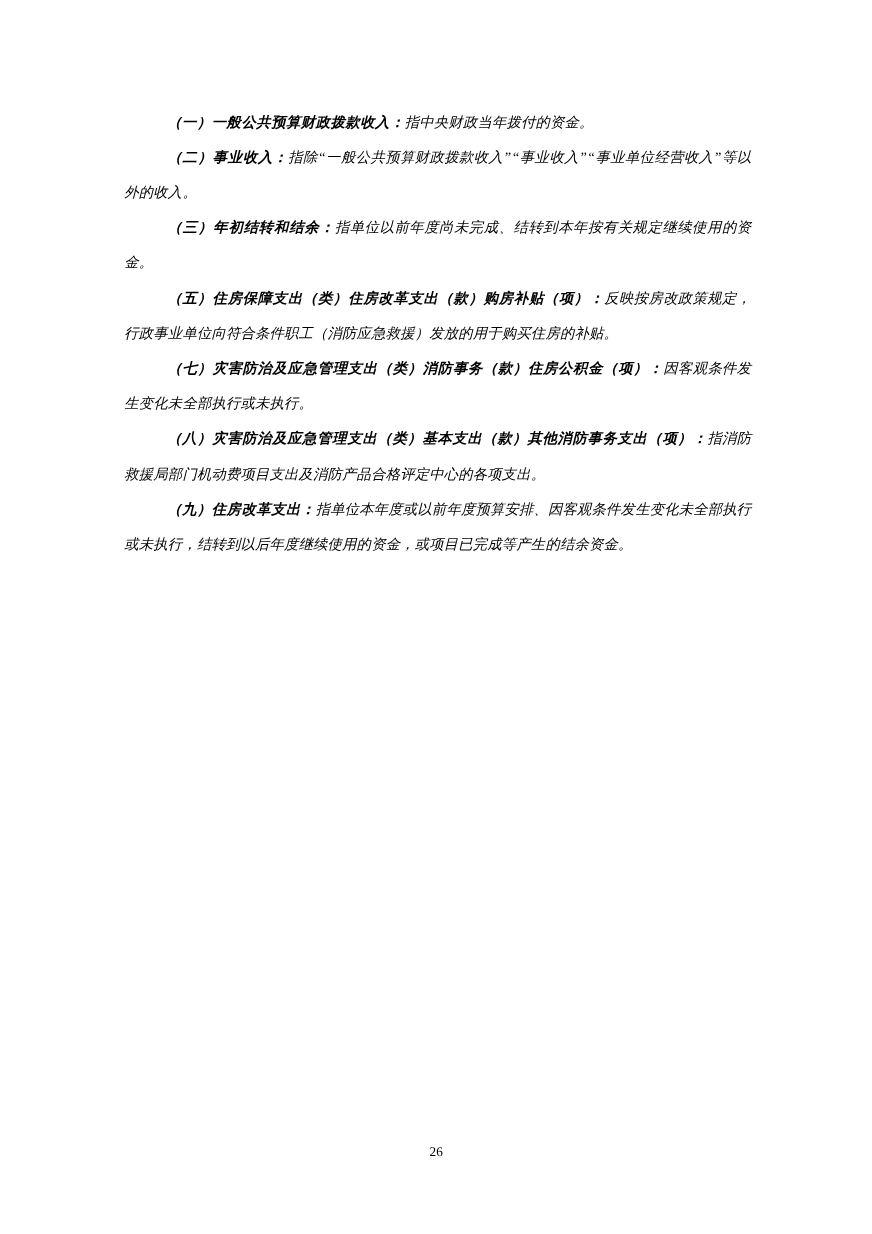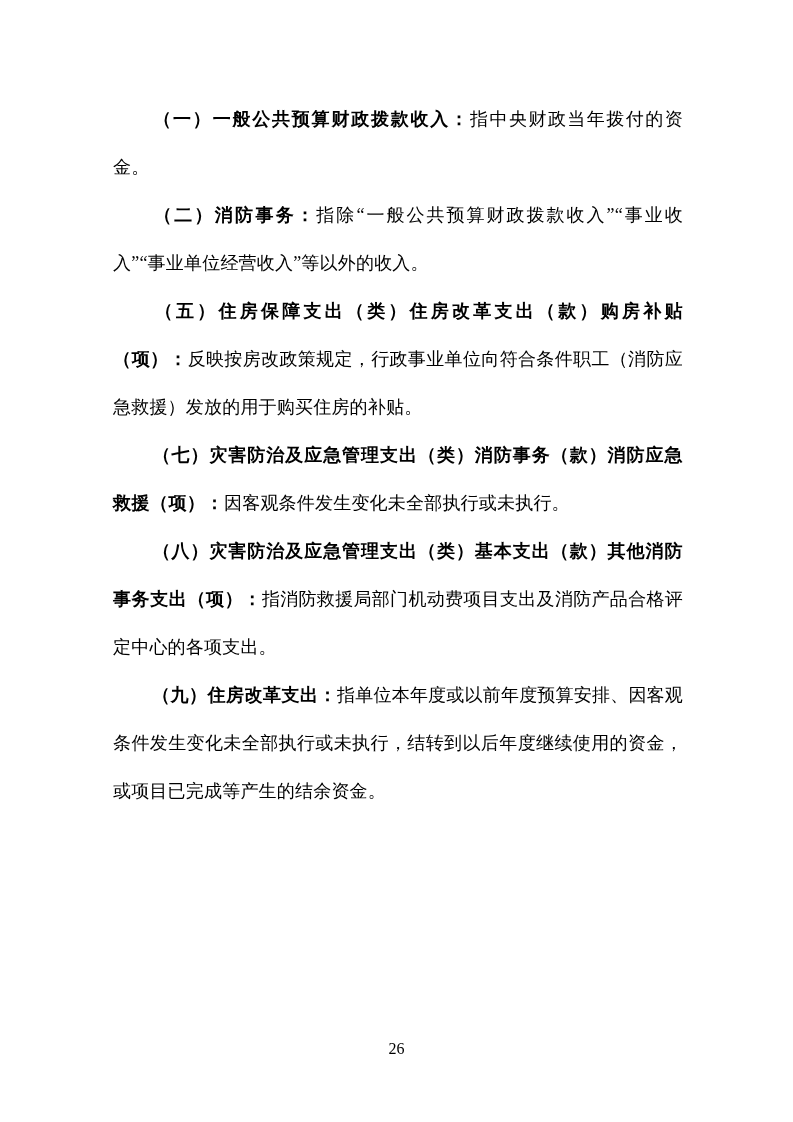--- a/index.html
+++ b/index.html
@@ -23,63 +23,65 @@
     height: 1122px;
     background: #ffffff;
   }
   .content {
     position: absolute;
     left: 113px;
     top: 95px;
     width: 570px;
   }
   .para {
-    font-size: 18px;
-    line-height: 48px;
+    font-size: 13px;
+    line-height: 32px;
     text-align: justify;
     text-justify: inter-ideograph;
     margin: 0 0 0 0;
     text-indent: 0;
     letter-spacing: 0.2px;
+    font-style: italic;
   }
   .para .lead {
     font-weight: bold;
     letter-spacing: 0.5px;
   }
   .indent {
     display: inline-block;
     width: 39px;
   }
   .page-number {
     position: absolute;
     left: 0;
     top: 1040px;
     width: 793px;
     text-align: center;
-    font-size: 16px;
+    font-size: 12px;
     font-family: "Liberation Serif", "DejaVu Serif", serif;
     color: #000000;
   }
 </style>
 </head>
 <body>
 
 <div class="page">
   <div class="content">
 
     <p class="para"><span class="indent"></span><span class="lead">（一）一般公共预算财政拨款收入：</span><span>指中央财政当年拨付的资金。</span></p>
 
-    <p class="para"><span class="indent"></span><span class="lead">（二）消防事务：</span><span>指除“一般公共预算财政拨款收入”“事业收入”“事业单位经营收入”等以外的收入。</span></p>
+    <p class="para"><span class="indent"></span><span class="lead">（二）事业收入：</span><span>指除“一般公共预算财政拨款收入”“事业收入”“事业单位经营收入”等以外的收入。</span></p>
 
+    <p class="para"><span class="indent"></span><span class="lead">（三）年初结转和结余：</span><span>指单位以前年度尚未完成、结转到本年按有关规定继续使用的资金。</span></p>
 
 
     <p class="para"><span class="indent"></span><span class="lead">（五）住房保障支出（类）住房改革支出（款）购房补贴（项）：</span><span>反映按房改政策规定，行政事业单位向符合条件职工（消防应急救援）发放的用于购买住房的补贴。</span></p>
 
 
-    <p class="para"><span class="indent"></span><span class="lead">（七）灾害防治及应急管理支出（类）消防事务（款）消防应急救援（项）：</span><span>因客观条件发生变化未全部执行或未执行。</span></p>
+    <p class="para"><span class="indent"></span><span class="lead">（七）灾害防治及应急管理支出（类）消防事务（款）住房公积金（项）：</span><span>因客观条件发生变化未全部执行或未执行。</span></p>
 
     <p class="para"><span class="indent"></span><span class="lead">（八）灾害防治及应急管理支出（类）基本支出（款）其他消防事务支出（项）：</span><span>指消防救援局部门机动费项目支出及消防产品合格评定中心的各项支出。</span></p>
 
     <p class="para"><span class="indent"></span><span class="lead">（九）住房改革支出：</span><span>指单位本年度或以前年度预算安排、因客观条件发生变化未全部执行或未执行，结转到以后年度继续使用的资金，或项目已完成等产生的结余资金。</span></p>
 
 
   </div>
 
   <div class="page-number">26</div>
 </div>

